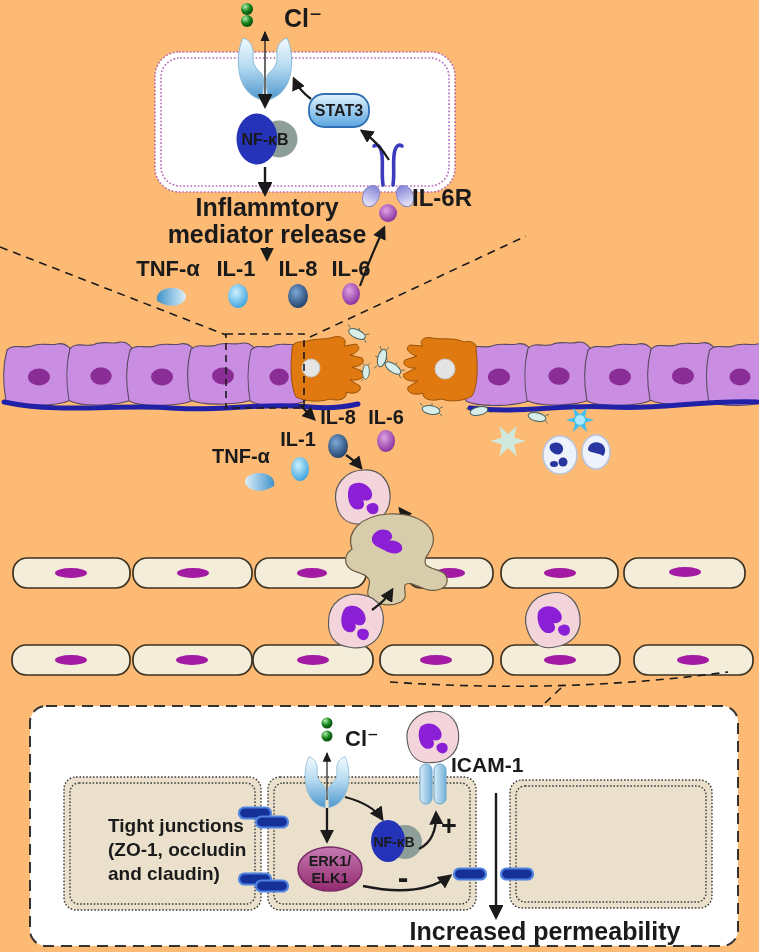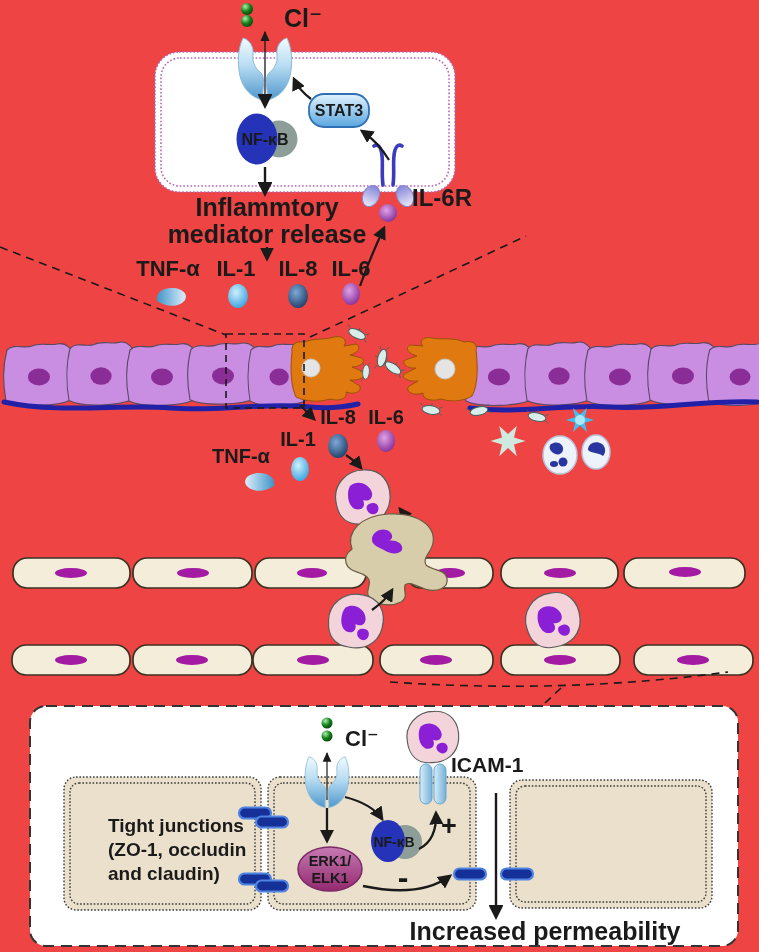--- a/index.html
+++ b/index.html
@@ -1,16 +1,16 @@
 <!DOCTYPE html>
 <html><head>
 <meta charset="utf-8">
 <style>
   html,body{margin:0;padding:0;background:#ffffff;}
-  .fig{width:759px;height:952px;position:relative;background:#ef4444;overflow:hidden;}
+  .fig{width:759px;height:952px;position:relative;background:#fdba74;overflow:hidden;}
   svg{display:block;}
   text{font-family:"Liberation Sans","DejaVu Sans",sans-serif;fill:#1a1a1a;}
   .bold{font-weight:bold;}
 </style>
 </head>
 <body>
 
 <div class="fig">
 <svg width="759" height="952" viewBox="0 0 759 952">
 <defs>

